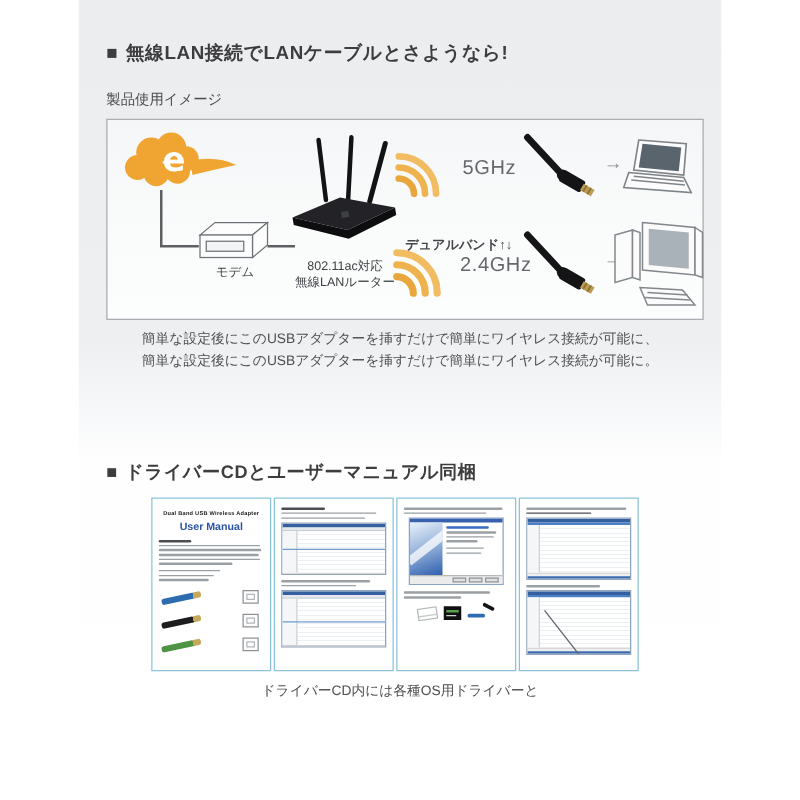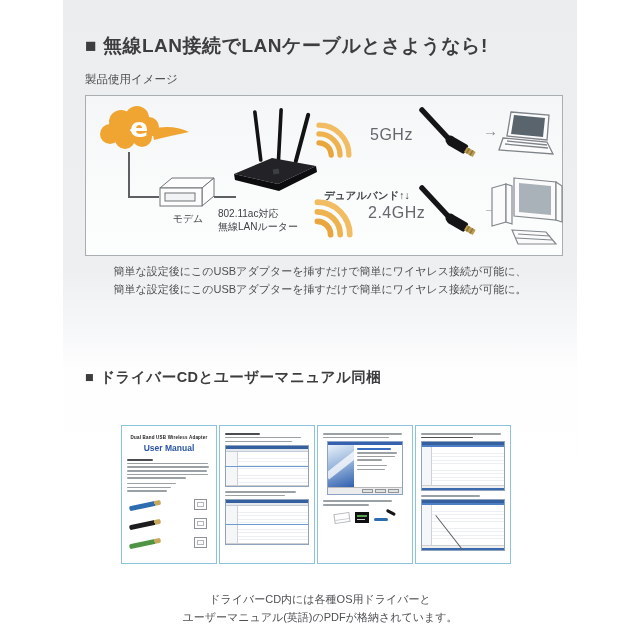--- a/index.html
+++ b/index.html
@@ -3,21 +3,21 @@
 <meta charset="utf-8">
 <style>
   * { margin:0; padding:0; box-sizing:border-box; }
   html,body { background:#ffffff; }
   body { font-family:"Liberation Sans","DejaVu Sans",sans-serif; }
   .canvas { position:relative; width:640px; height:640px; background:#ffffff; overflow:hidden; }
   .content {
     position:absolute; left:63px; top:0; width:514px; height:640px;
     background:linear-gradient(180deg,#ebedef 0%,#edeff1 42%,#f7f8f9 52%,#fefefe 58%,#ffffff 100%);
   }
-  .h1 { position:absolute; left:22px; top:33px; font-size:19px; font-weight:bold; color:#3d3d3f; letter-spacing:0.5px; }
+  .h1 { position:absolute; left:22px; top:33px; font-size:15px; font-weight:bold; color:#3d3d3f; letter-spacing:0.5px; }
   .h1 .sq, .h2 .sq { margin-right:6px; }
   .caption { position:absolute; left:22px; top:72px; font-size:11.5px; color:#4a4c4e; }
 
   
   .diagram {
     position:absolute; left:22px; top:95px; width:478px; height:161px;
     background:linear-gradient(180deg,#f5f6f7 0%,#fafbfb 60%,#fcfdfd 100%);
     border:1px solid #a9aeb2;
   }
   .abs { position:absolute; }
@@ -26,21 +26,21 @@
   .dual { font-size:10.5px; color:#44474a; font-weight:bold;margin-top:21px; }
   .line { background:#5c6063; }
   .arrow { font-size:15px; color:#85898d; }
   .wifi-rot { transform:rotate(45deg); }
 
   
   .para { position:absolute; left:0; top:263px; width:100%; text-align:center; font-size:11px; color:#4d4f51; line-height:17.5px; }
 
   
   .h2 { position:absolute; left:22px; top:368px; font-size:14.5px; font-weight:bold; color:#3d3d3f; letter-spacing:0.5px; }
-  .pages { position:absolute; left:58px; top:425px; display:flex; gap:2px; }
+  .pages { position:absolute; left:58px; top:398px; display:flex; gap:2px; }
   .mpage { width:96px; height:139px; background:#ffffff; border:1px solid #8ac3da; position:relative; overflow:hidden; }
   .p-pad { position:absolute; left:5px; right:5px; top:5px; }
   .tl { height:1.5px; background:#9aa0a4; margin:2.2px 0; border-radius:1px; }
   .tl.dark { background:#4a4e52; }
   .tl.blue { background:#3a6cc0; }
   .p1-title { font-size:4.5px; font-weight:bold; color:#17181a; text-align:center; margin-top:4px; letter-spacing:0.2px; }
   .p1-um { font-size:8.5px; font-weight:bold; color:#2b55a4; text-align:center; margin-top:3px; }
   .adp-row { display:flex; align-items:center; justify-content:space-between; margin:7px 4px 0 2px; height:12px; }
   .adp { width:32px; height:4.5px; border-radius:2px; transform:rotate(-12deg); }
   .adp.blue  { background:linear-gradient(90deg,#2e6cb0 80%,#c7a75c 80%); }
@@ -74,21 +74,21 @@
   .p3-imgs { display:flex; align-items:center; justify-content:center; gap:5px; margin-top:6px; }
   .chip { width:14px; height:11px; background:#101012; position:relative; }
   .chip .g { position:absolute; left:2px; top:3px; width:10px; height:2px; background:#59a04e; }
   .chip .w { position:absolute; left:2px; top:7px; width:8px; height:1px; background:#cfd3d6; }
   .envelope { width:16px; height:10px; border:0.5px solid #b3b7ba; background:#fefefe; transform:rotate(-8deg); position:relative; }
   .envelope::after { content:""; position:absolute; left:0; top:0; width:15px; height:5px; border-bottom:0.5px solid #c5c9cc; }
   .badp { position:relative; width:22px; height:12px; }
   .badp .rod { position:absolute; left:0; top:6px; width:14px; height:3.5px; background:#2e6cb0; border-radius:1.5px; }
   .badp .ant { position:absolute; left:12px; top:-1px; width:10px; height:2.5px; background:#151517; border-radius:1.5px; transform:rotate(28deg); }
 
-  .cdnote { position:absolute; left:0; top:590px; width:100%; text-align:center; font-size:11px; color:#4d4f51; line-height:18px; }
+  .cdnote { position:absolute; left:0; top:544px; width:100%; text-align:center; font-size:11px; color:#4d4f51; line-height:18px; }
 </style>
 </head>
 <body>
 
 <div class="canvas">
   <div class="content">
 
     <div class="h1">
       <span class="sq">■</span><span>無線LAN接続でLANケーブルとさようなら!</span>
     </div>
@@ -126,21 +126,21 @@
       <svg class="abs" style="left:140px; top:10px;" width="100" height="100" viewBox="0 0 100 100">
         <g fill="#131315">
           <rect x="30" y="4" width="3.6" height="52" rx="1.8" transform="rotate(-7 32 30)"></rect>
           <rect x="52" y="2" width="3.6" height="54" rx="1.8" transform="rotate(3 54 29)"></rect>
           <rect x="74" y="6" width="4" height="52" rx="2" transform="rotate(15 76 32)"></rect>
         </g>
         <polygon points="8,68 46,52 90,60 52,78" fill="#232327"></polygon>
         <polygon points="8,68 52,78 90,60 91,66 53,85 9,74" fill="#0d0d0f"></polygon>
         <rect x="47" y="63" width="6" height="5" fill="#3c4043" transform="rotate(-10 50 65)"></rect>
       </svg>
-      <div class="abs dlabel" style="left:132px; top:112px; width:116px; text-align:left;">
+      <div class="abs dlabel" style="left:132px; top:112px; width:116px; text-align:center;">
         <div>802.11ac対応</div>
         <div>無線LANルーター</div>
       </div>
 
       <svg class="abs wifi-rot" style="left:228px; top:16px;" width="48" height="48" viewBox="0 0 50 50">
         <g fill="none" stroke-linecap="round">
           <path d="M16,44 A13,13 0 0 1 34,44" stroke="#e8a63c" stroke-width="5.5"></path>
           <path d="M9.5,37.5 A22,22 0 0 1 40.5,37.5" stroke="#eeb24e" stroke-width="5.5"></path>
           <path d="M3,31 A31,31 0 0 1 47,31" stroke="#f2bd62" stroke-width="5.5"></path>
         </g>
@@ -335,17 +335,16 @@
             </div>
             <div class="mw-foot" style="height:3px;"></div>
             <div class="mw-status"></div>
           </div>
         </div>
       </div>
     </div>
 
     <div class="cdnote">
       <div>ドライバーCD内には各種OS用ドライバーと</div>
-      <div>ユーザーマニュアル(英語)のPDFが格納されています。</div>
     </div>
 
   </div>
 </div>
 
 </body></html>

